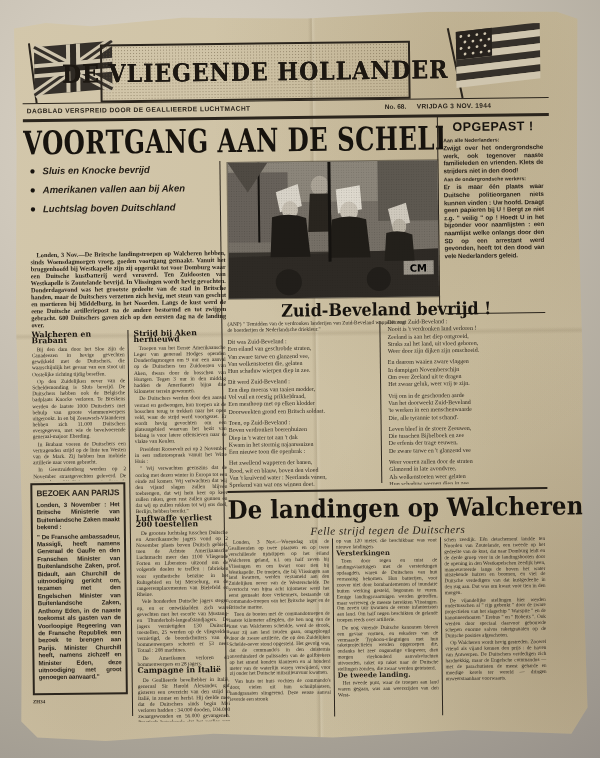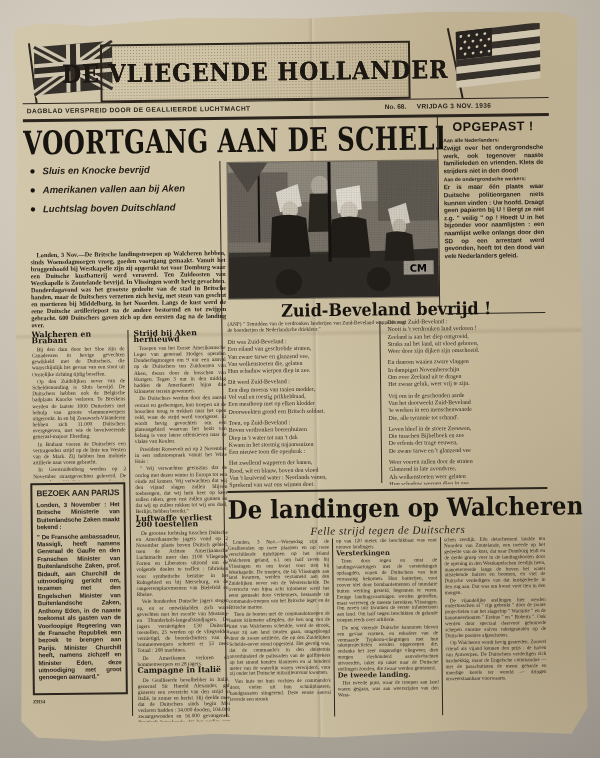--- a/index.html
+++ b/index.html
@@ -182,21 +182,21 @@
             <circle cx="25" cy="23" r="1.4"></circle>
             <circle cx="33" cy="23" r="1.4"></circle>
         </g>
       </g>
     </svg>
   </div>
 
   <div class="abs ink rule-a"></div>
   <div class="abs sans tagline">DAGBLAD VERSPREID DOOR DE GEALLIEERDE LUCHTMACHT</div>
   <div class="abs sans issue-no">No. 68.</div>
-  <div class="abs sans date">VRIJDAG 3 NOV. 1936</div>
+  <div class="abs sans date">VRIJDAG 3 NOV. 1944</div>
   <div class="abs ink rule-b"></div>
 
   <div class="abs headline">
     <span>VOORTGANG AAN DE SCHELDE</span>
   </div>
   <div class="abs ink v-rule-1"></div>
   <div class="abs ink v-rule-main"></div>
   <div class="abs ink col-divider"></div>
 
   <div class="abs opgepast">

